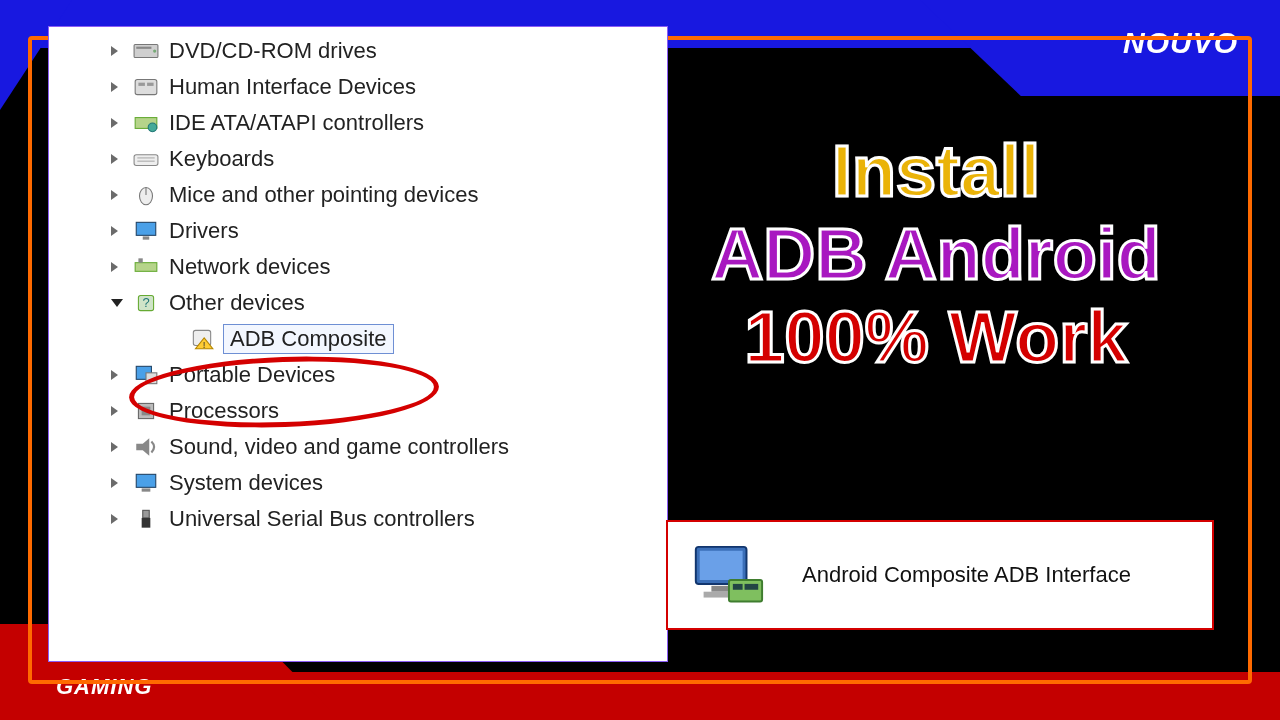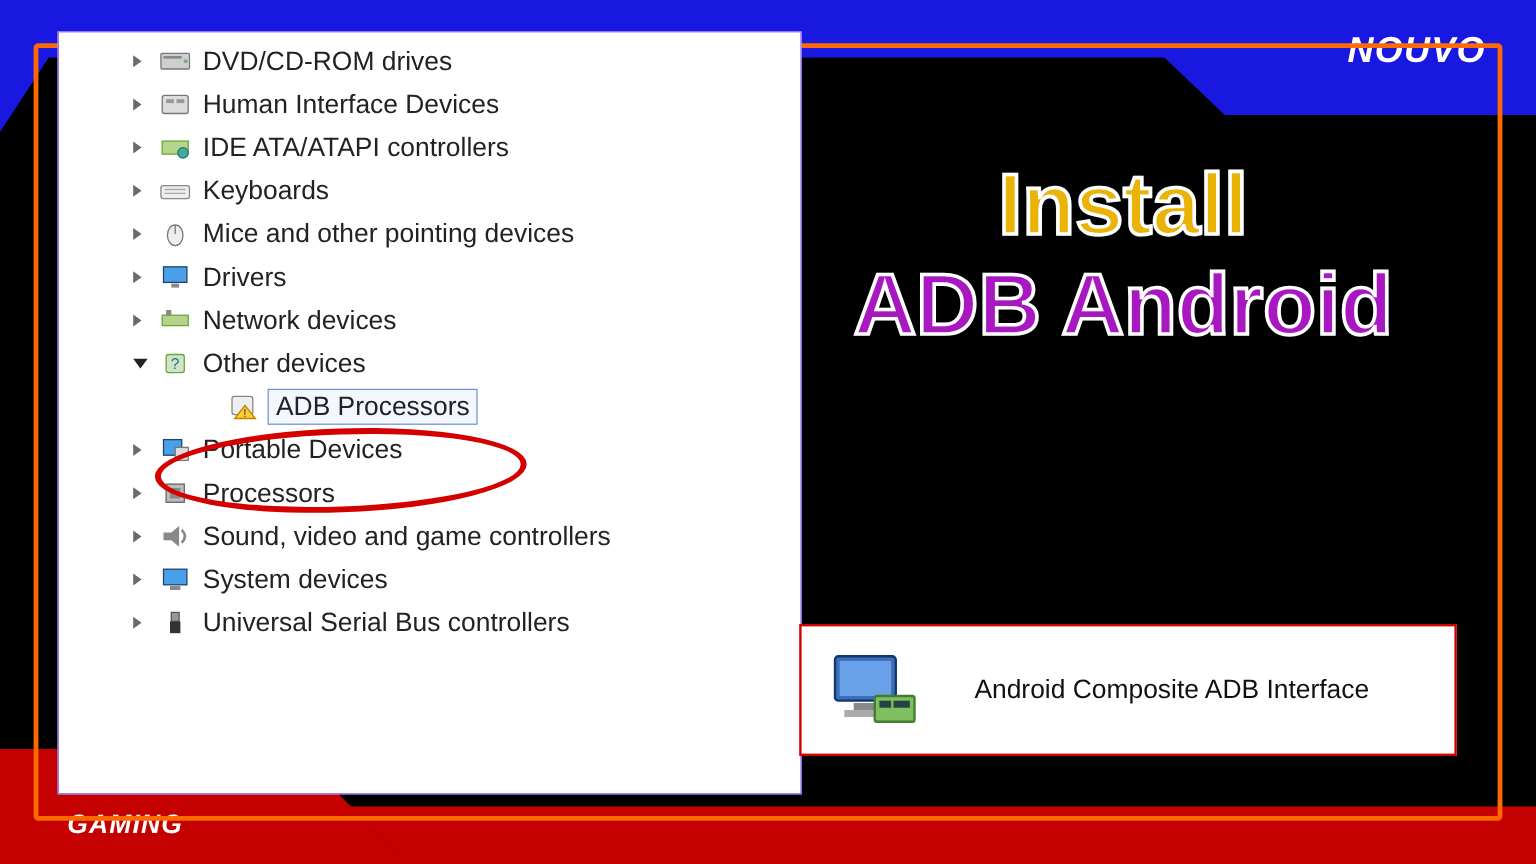--- a/index.html
+++ b/index.html
@@ -34,21 +34,21 @@
 .ellipse { position:absolute; left: 80px; top: 330px; width: 310px; height: 70px; border: 5px solid #d40000; border-radius: 50%; transform: rotate(-2deg); pointer-events:none;}
 
 
 .title-block { position:absolute; right: 64px; top: 130px; width: 560px; text-align:center; }
 .t-line { font-weight: 900; font-size: 72px; line-height: 1.15; font-family: Arial, sans-serif; }
 .t1 { color:#eab308; -webkit-text-stroke: 3px #fff; text-shadow: 0 0 2px #fff; }
 .t2 { color:#a818c0; -webkit-text-stroke: 3px #fff; }
 .t3 { color:#d40000; -webkit-text-stroke: 3px #fff; }
 
 
-.card { position:absolute; right: 66px; top: 520px; width: 548px; height: 110px; background:#fff; border:2px solid #d40000; display:flex; align-items:center; padding: 24px 20px; gap: 46px;}
+.card { position:absolute; right: 66px; top: 520px; width: 548px; height: 110px; background:#fff; border:2px solid #d40000; display:flex; align-items:center; padding: 24px 20px; gap: 36px;}
 .card .dev-ico { width: 78px; height: 70px; display:flex; align-items:center; justify-content:center;}
 .card-label { font-size: 22px; color:#111; }
 
 
 .ico svg { width: 100%; height: 100%; }
 </style>
 </head>
 <body>
 
 <div class="frame">
@@ -158,21 +158,21 @@
       </div>
 
       <div class="child-row">
         <span class="ico">
             <svg viewBox="0 0 24 20">
               <rect x="4" y="2" width="16" height="14" rx="2" fill="#eee" stroke="#888"></rect>
               <polygon points="14,9 22,19 6,19" fill="#ffcc33" stroke="#b58600"></polygon>
               <text x="14" y="18" text-anchor="middle" font-size="9" fill="#333">!</text>
             </svg>
           </span>
-        <span class="child-label">ADB Processors</span>
+        <span class="child-label">ADB Composite</span>
       </div>
 
       <div class="row">
         <span class="expander"></span>
         <span class="ico">
             <svg viewBox="0 0 24 20">
               <rect x="3" y="2" width="14" height="12" fill="#4aa0e8" stroke="#246"></rect>
               <rect x="12" y="8" width="10" height="10" fill="#ddd" stroke="#777"></rect>
             </svg>
           </span>
@@ -223,20 +223,21 @@
         <span>Universal Serial Bus controllers</span>
       </div>
 
     </div>
     <div class="ellipse"></div>
   </div>
 
   <div class="title-block">
     <div class="t-line t1">Install</div>
     <div class="t-line t2">ADB Android</div>
+    <div class="t-line t3">100% Work</div>
   </div>
 
   <div class="card">
     <span class="dev-ico">
       <svg viewBox="0 0 80 70">
           <rect x="8" y="6" width="52" height="38" rx="3" fill="#3b6fb8" stroke="#12366e" stroke-width="2"></rect>
           <rect x="12" y="10" width="44" height="30" fill="#6aa0e8"></rect>
           <rect x="24" y="46" width="20" height="6" fill="#888"></rect>
           <rect x="16" y="52" width="36" height="6" fill="#aaa"></rect>
           <rect x="42" y="40" width="34" height="22" rx="2" fill="#7fbf5f" stroke="#3f7d2f" stroke-width="2"></rect>

